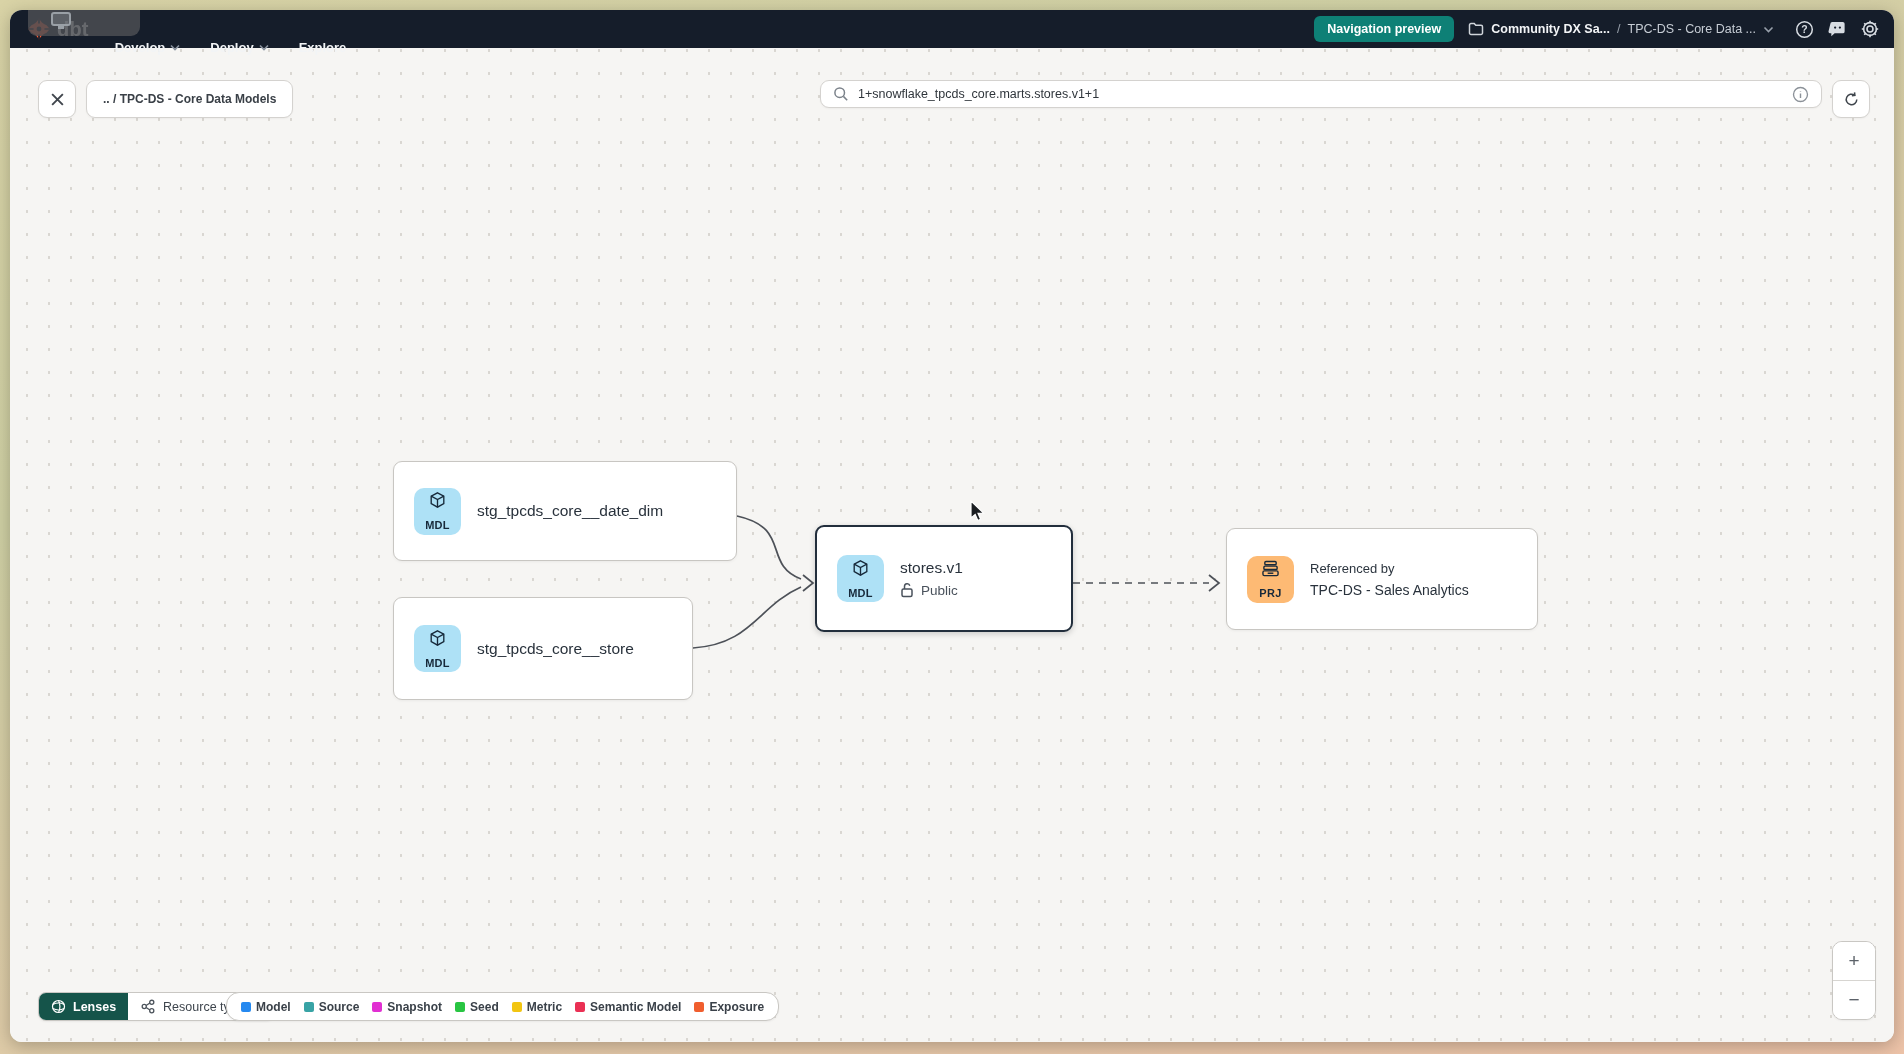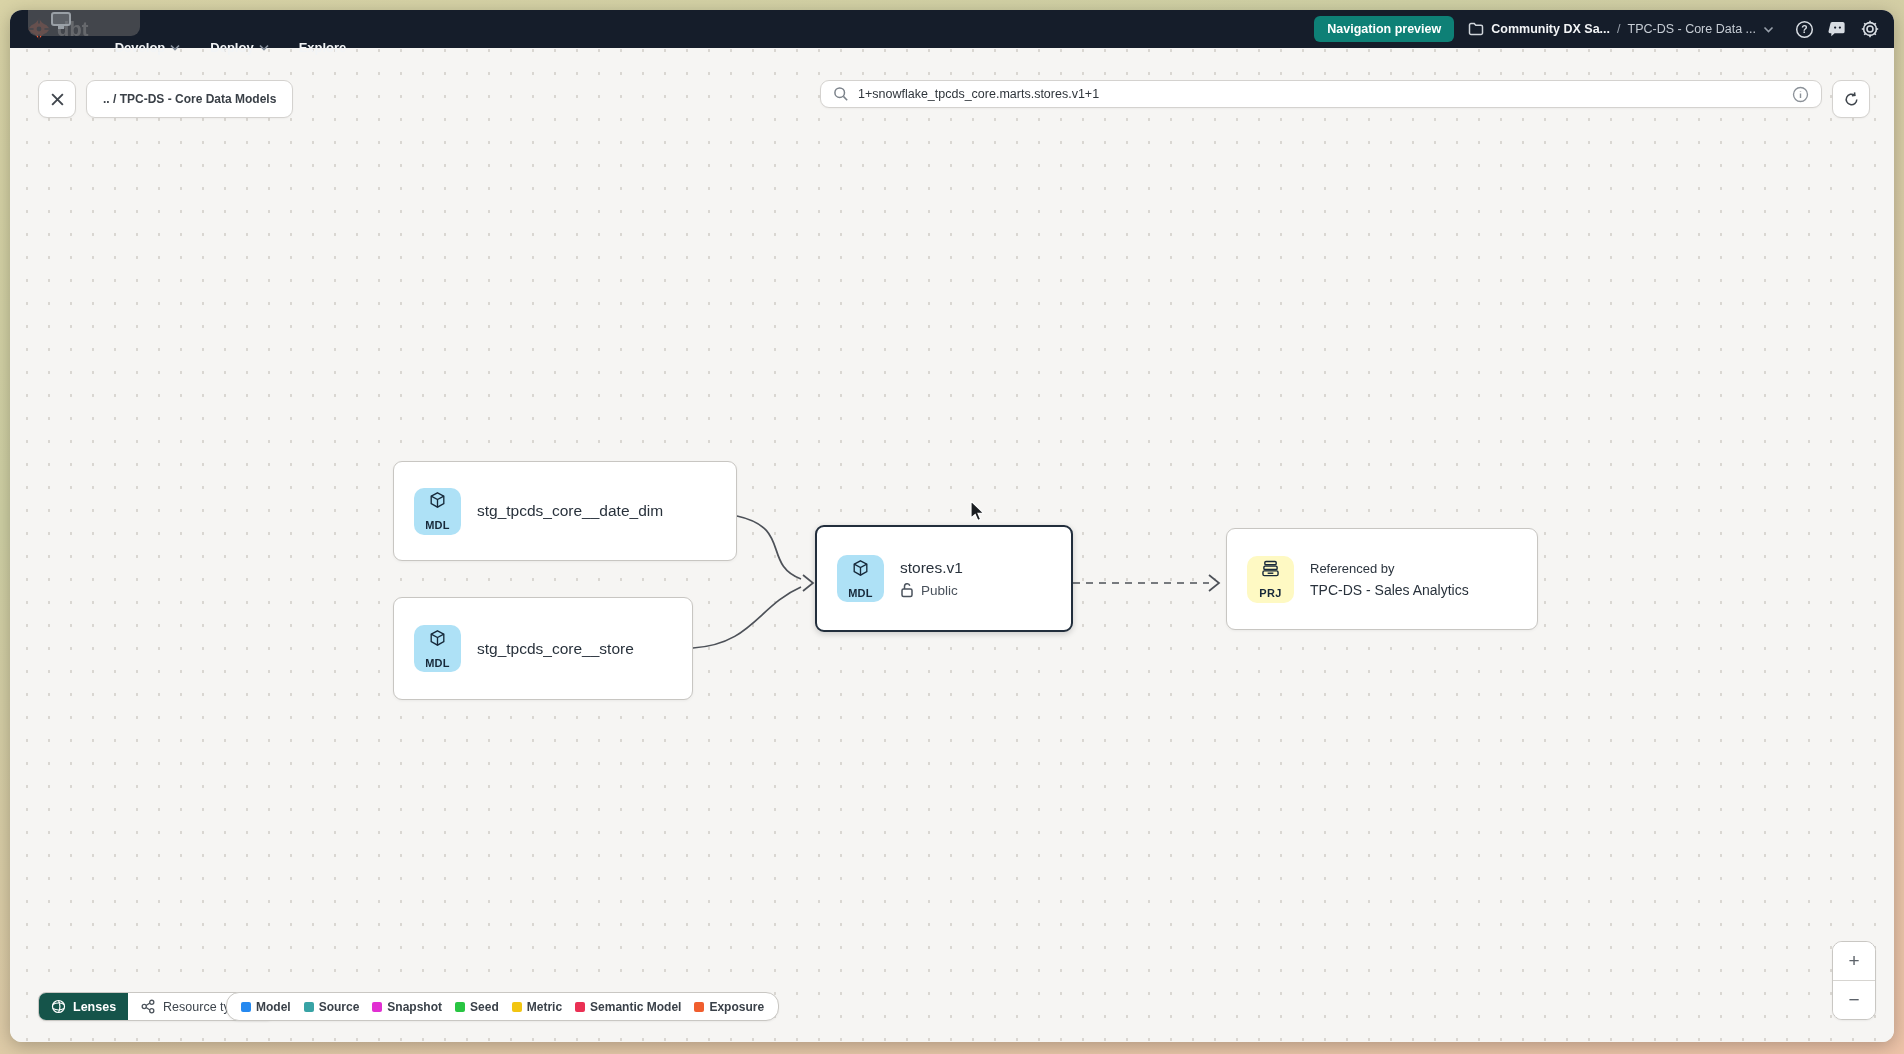--- a/index.html
+++ b/index.html
@@ -61,21 +61,21 @@
     font-family:"Liberation Sans",sans-serif; background:transparent; }
   .refresh-btn { left:1822px; top:32px; }
   
   .node { position:absolute; background:#fff; border:1px solid #c8c6c2; border-radius:9px;
     display:flex; align-items:center; gap:16px; padding:0 20px; cursor:pointer;
     box-shadow:0 1px 3px rgba(0,0,0,.05); }
   .node.selected { border:2px solid #222e3c; box-shadow:0 2px 6px rgba(0,0,0,.18); }
   .res-badge { width:47px; height:47px; border-radius:10px; display:flex; flex-direction:column;
     align-items:center; justify-content:center; flex:0 0 auto; gap:10px; }
   .res-badge.mdl { background:#aee1f6; color:#17293a; }
-  .res-badge.prj { background:#fef9c3; color:#17293a; }
+  .res-badge.prj { background:#fdba74; color:#17293a; }
   .res-badge .tag { font-size:11px; font-weight:bold; letter-spacing:.3px; }
   .node-title { font-size:15.5px; color:#29323c; }
   .node-sub { display:flex; align-items:center; gap:7px; margin-top:5px; color:#4a525c; font-size:13.5px; }
   .node-pre { font-size:13px; color:#2c353f; margin-bottom:6px; }
   .node-title-lg { font-size:14px; color:#29323c; }
   
   .lens-group { position:absolute; left:28px; bottom:21px; height:29px; display:flex;
     border:1px solid #c9c7c3; border-radius:8px; overflow:hidden; background:#fff;
     box-shadow:0 1px 2px rgba(0,0,0,.05); }
   .lens-left { background:#15544a; color:#fff; display:flex; align-items:center; gap:7px;

